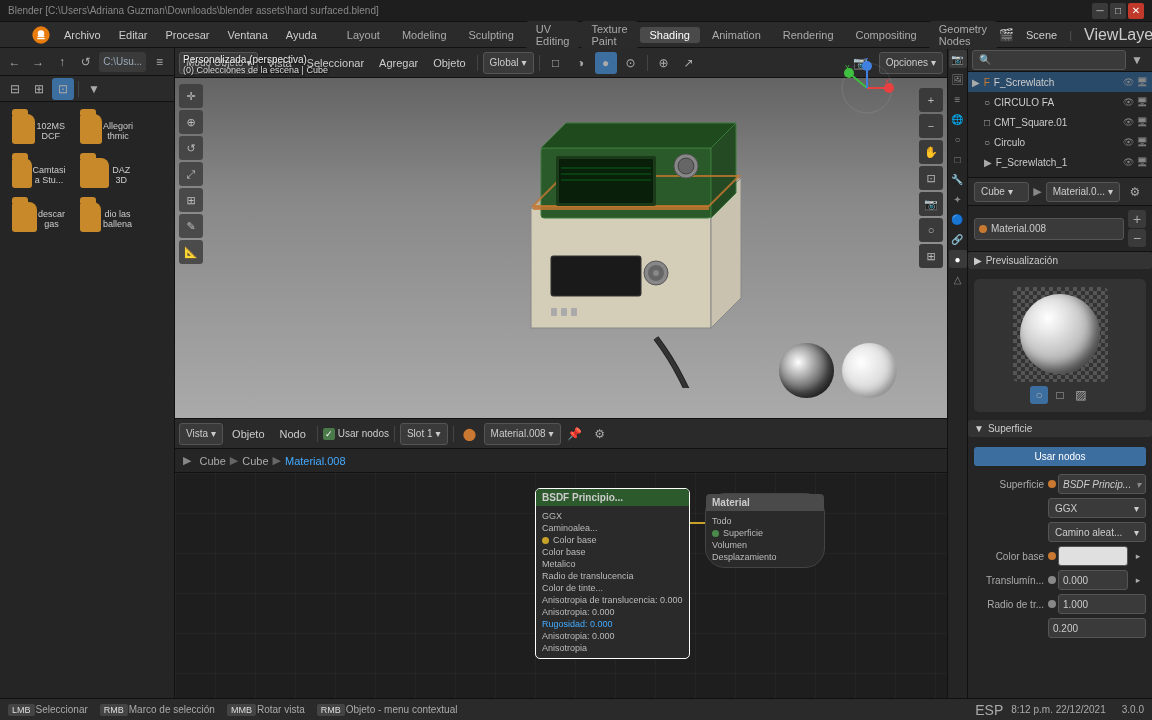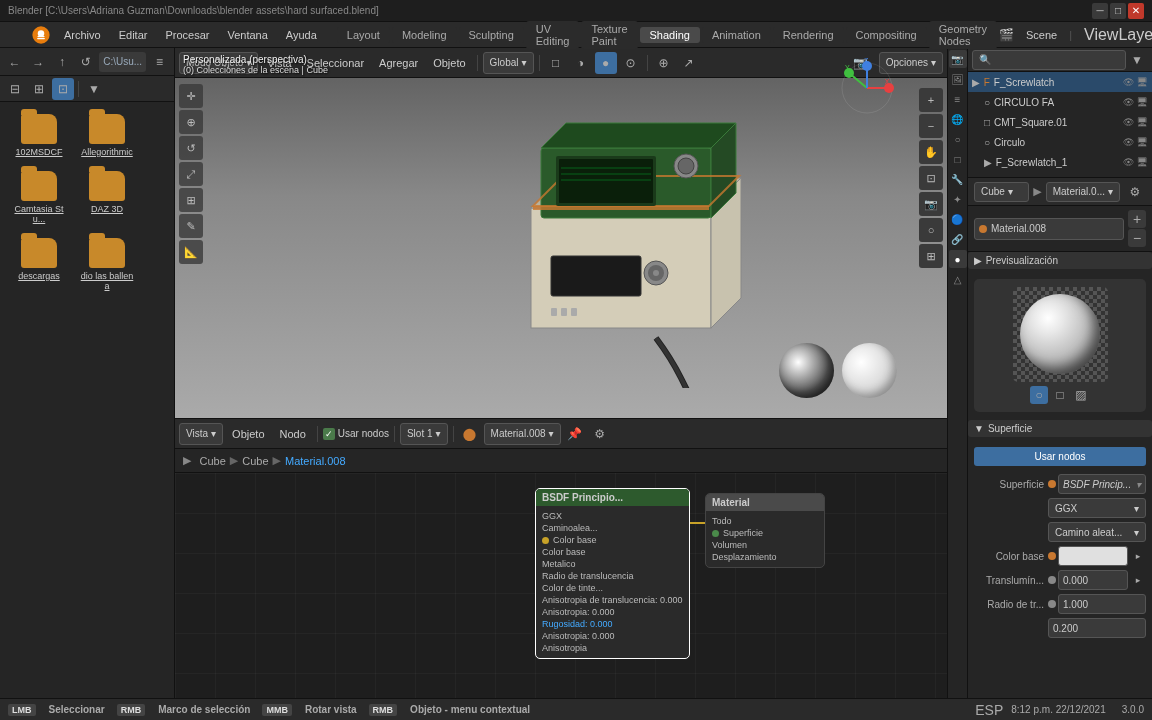--- a/index.html
+++ b/index.html
@@ -133,26 +133,24 @@
     .folder-grid {
       display: flex;
       flex-wrap: wrap;
       padding: 8px;
       gap: 6px;
       overflow-y: auto;
     }
     .folder-item {
       width: 62px;
       display: flex;
-      flex-direction: column;
       align-items: center;
       cursor: pointer;
       padding: 4px;
       border-radius: 3px;
-      text-decoration: underline;
     }
     .folder-icon {
       width: 36px;
       height: 30px;
       background: #c8892a;
       border-radius: 3px 8px 3px 3px;
       position: relative;
     }
     .folder-icon::before {
       content: '';
@@ -478,22 +476,21 @@
       align-items: center;
       padding: 0 8px;
       gap: 12px;
       font-size: 10px;
       color: #aaa;
       border-top: 1px solid #111;
     }
     .status-item {
       display: flex;
       align-items: flex-start;
-      gap: 13px;
-      font-weight: bold;
+      gap: 1px;
     }
     .status-key {
       background: #444;
       border-radius: 2px;
       padding: 1px 4px;
       font-size: 9px;
       color: #ddd;
     }
     .status-right {
       margin-left: auto;
@@ -934,21 +931,21 @@
             <div class="node-row">
               <span>Anisotropia</span>
             </div>
           </div>
         </div>
 
         <svg style="position:absolute; top:0; left:0; width:100%; height:100%; pointer-events:none;">
           <path d="M 515 50 Q 545 50 560 50" stroke="#c8a228" stroke-width="2" fill="none"></path>
         </svg>
 
-        <div class="node-card" style="left:530px; top:20px; width:110px;">
+        <div class="node-card" style="left:530px; top:20px; width:110px;border-radius:20px;">
           <div class="node-header gray">
             <span>Material</span>
           </div>
           <div class="node-body">
             <div class="node-row">
               <span>Todo</span>
             </div>
             <div class="node-row">
               <div class="node-dot green2"></div>
               <span>Superficie</span>

